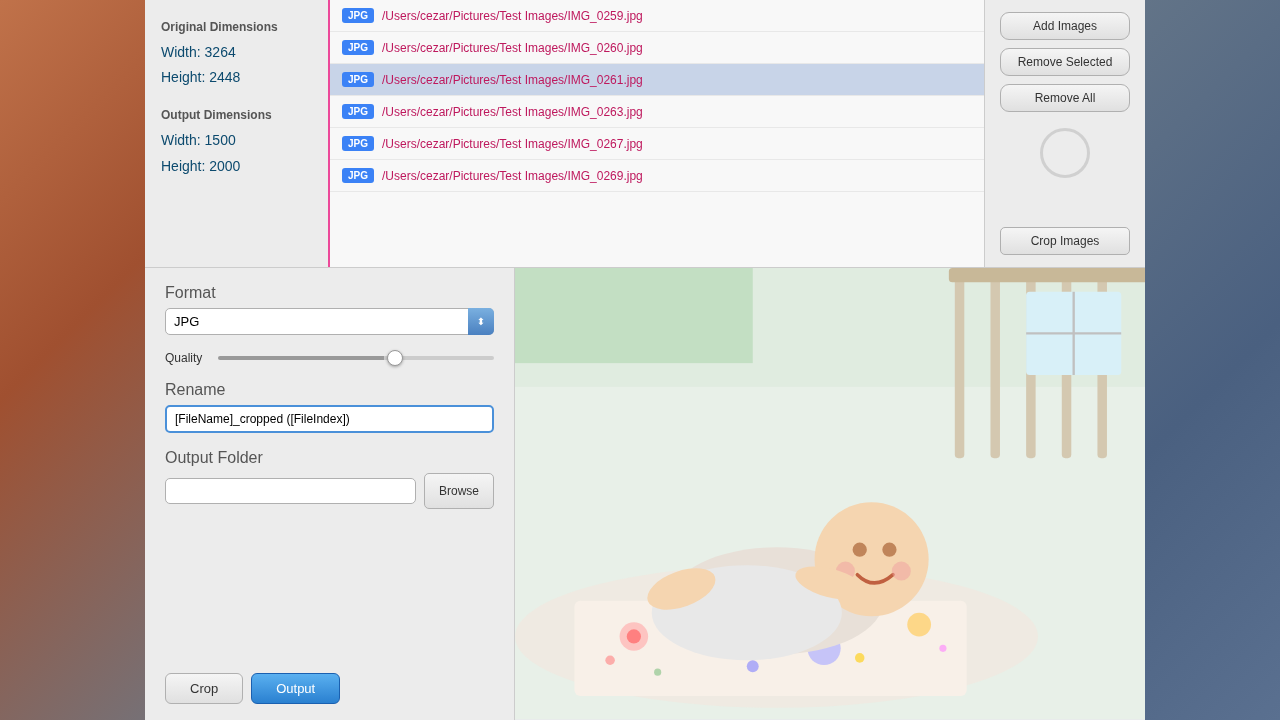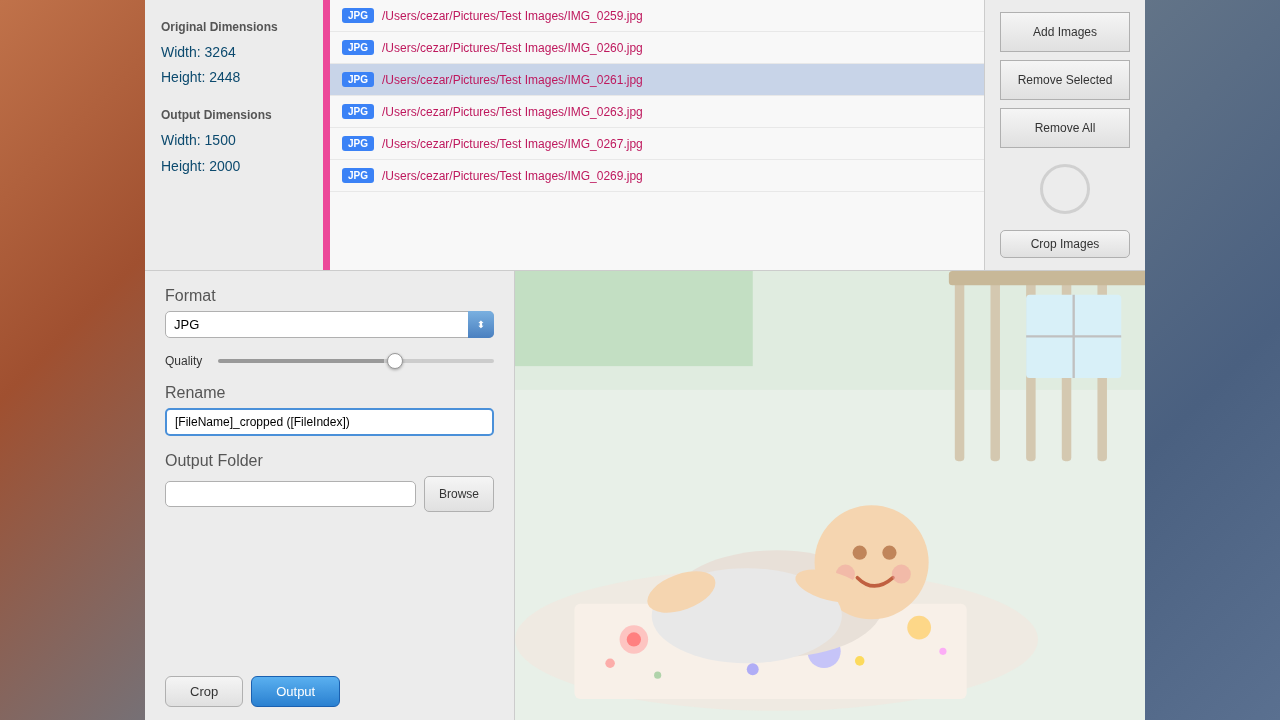--- a/index.html
+++ b/index.html
@@ -39,21 +39,21 @@
       flex-direction: row;
       height: 285px;
       border-bottom: 1px solid #ccc;
     }
 
     
     .left-panel {
       width: 185px;
       padding: 20px 16px;
       background: #ececec;
-      border-right: 7px solid #ec4899;
+      border-right: 2px solid #ec4899;
       flex-shrink: 0;
     }
 
     .dimension-group {
       margin-bottom: 18px;
     }
 
     .dimension-label {
       font-size: 12px;
       font-weight: 600;
@@ -112,24 +112,24 @@
       display: flex;
       flex-direction: column;
       align-items: center;
       gap: 8px;
       background: #ececec;
       flex-shrink: 0;
     }
 
     .mac-button {
       width: 130px;
-      padding: 12px 10px;
+      padding: 6px 10px;
       background: linear-gradient(to bottom, #f5f5f5, #e0e0e0);
       border: 1px solid #b0b0b0;
-      border-radius: 0;
+      border-radius: 9px;
       font-size: 12px;
       color: #333;
       cursor: pointer;
       text-align: center;
     }
 
     .progress-circle {
       width: 50px;
       height: 50px;
       border-radius: 50%;

